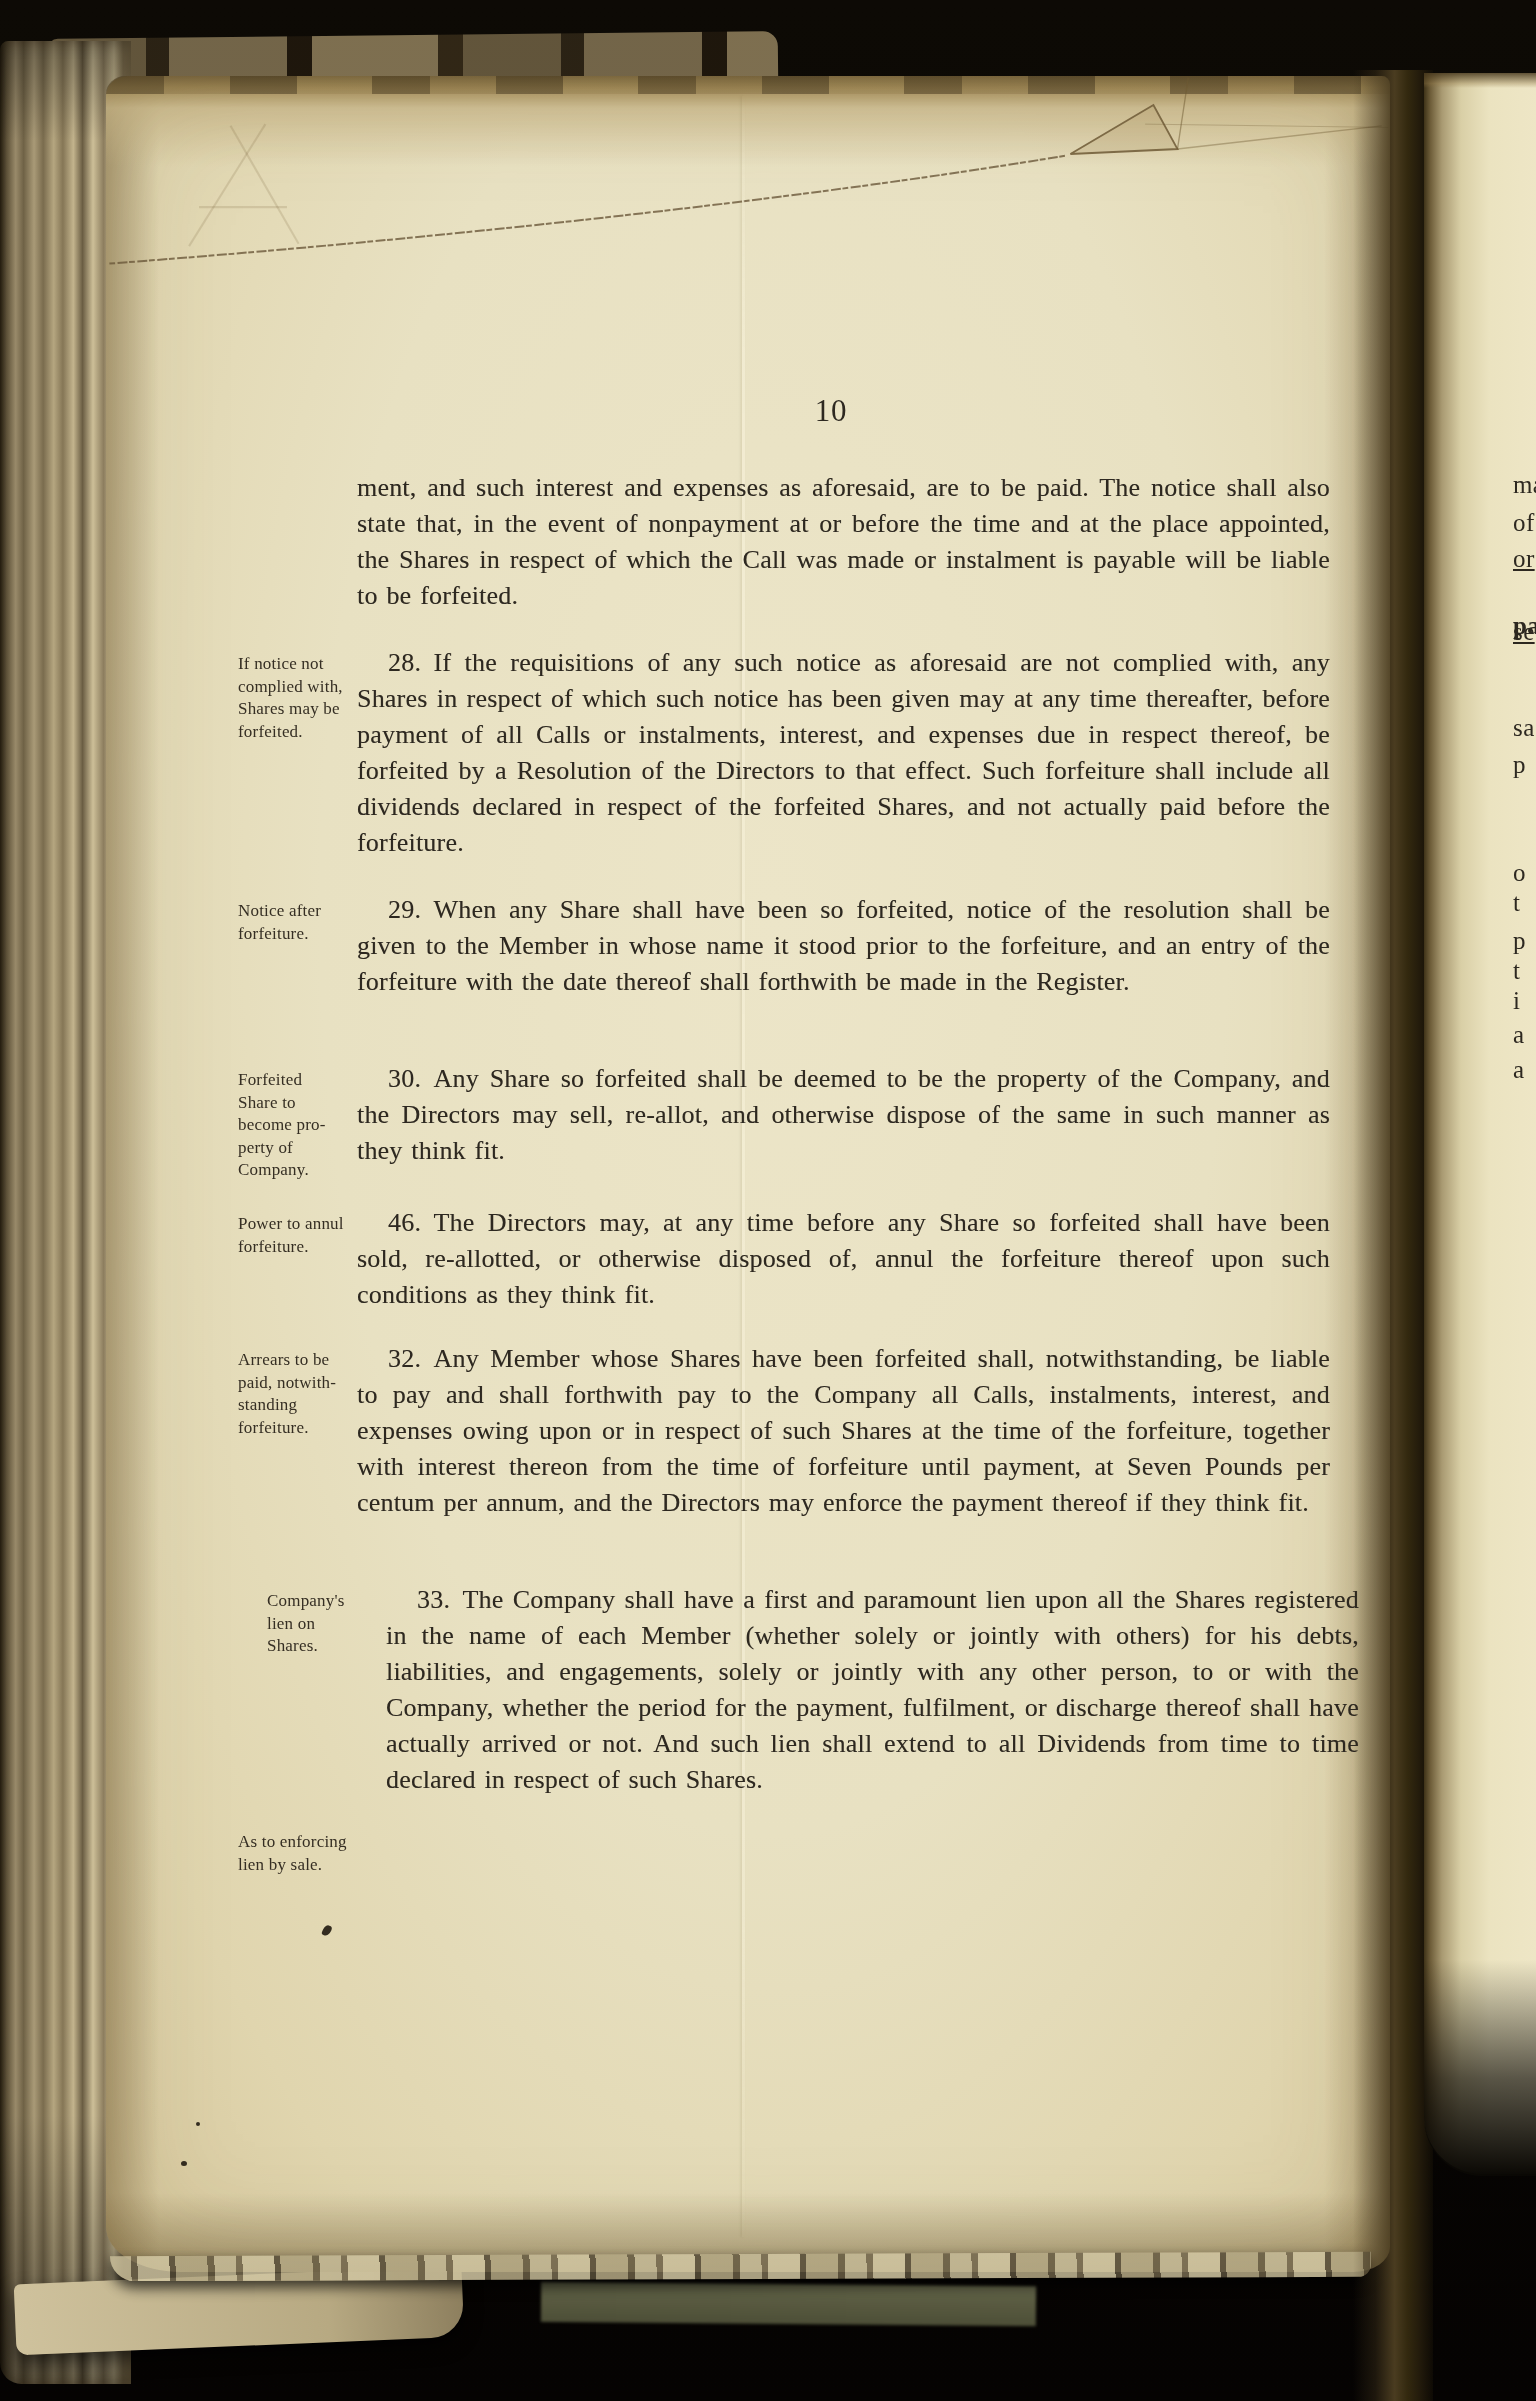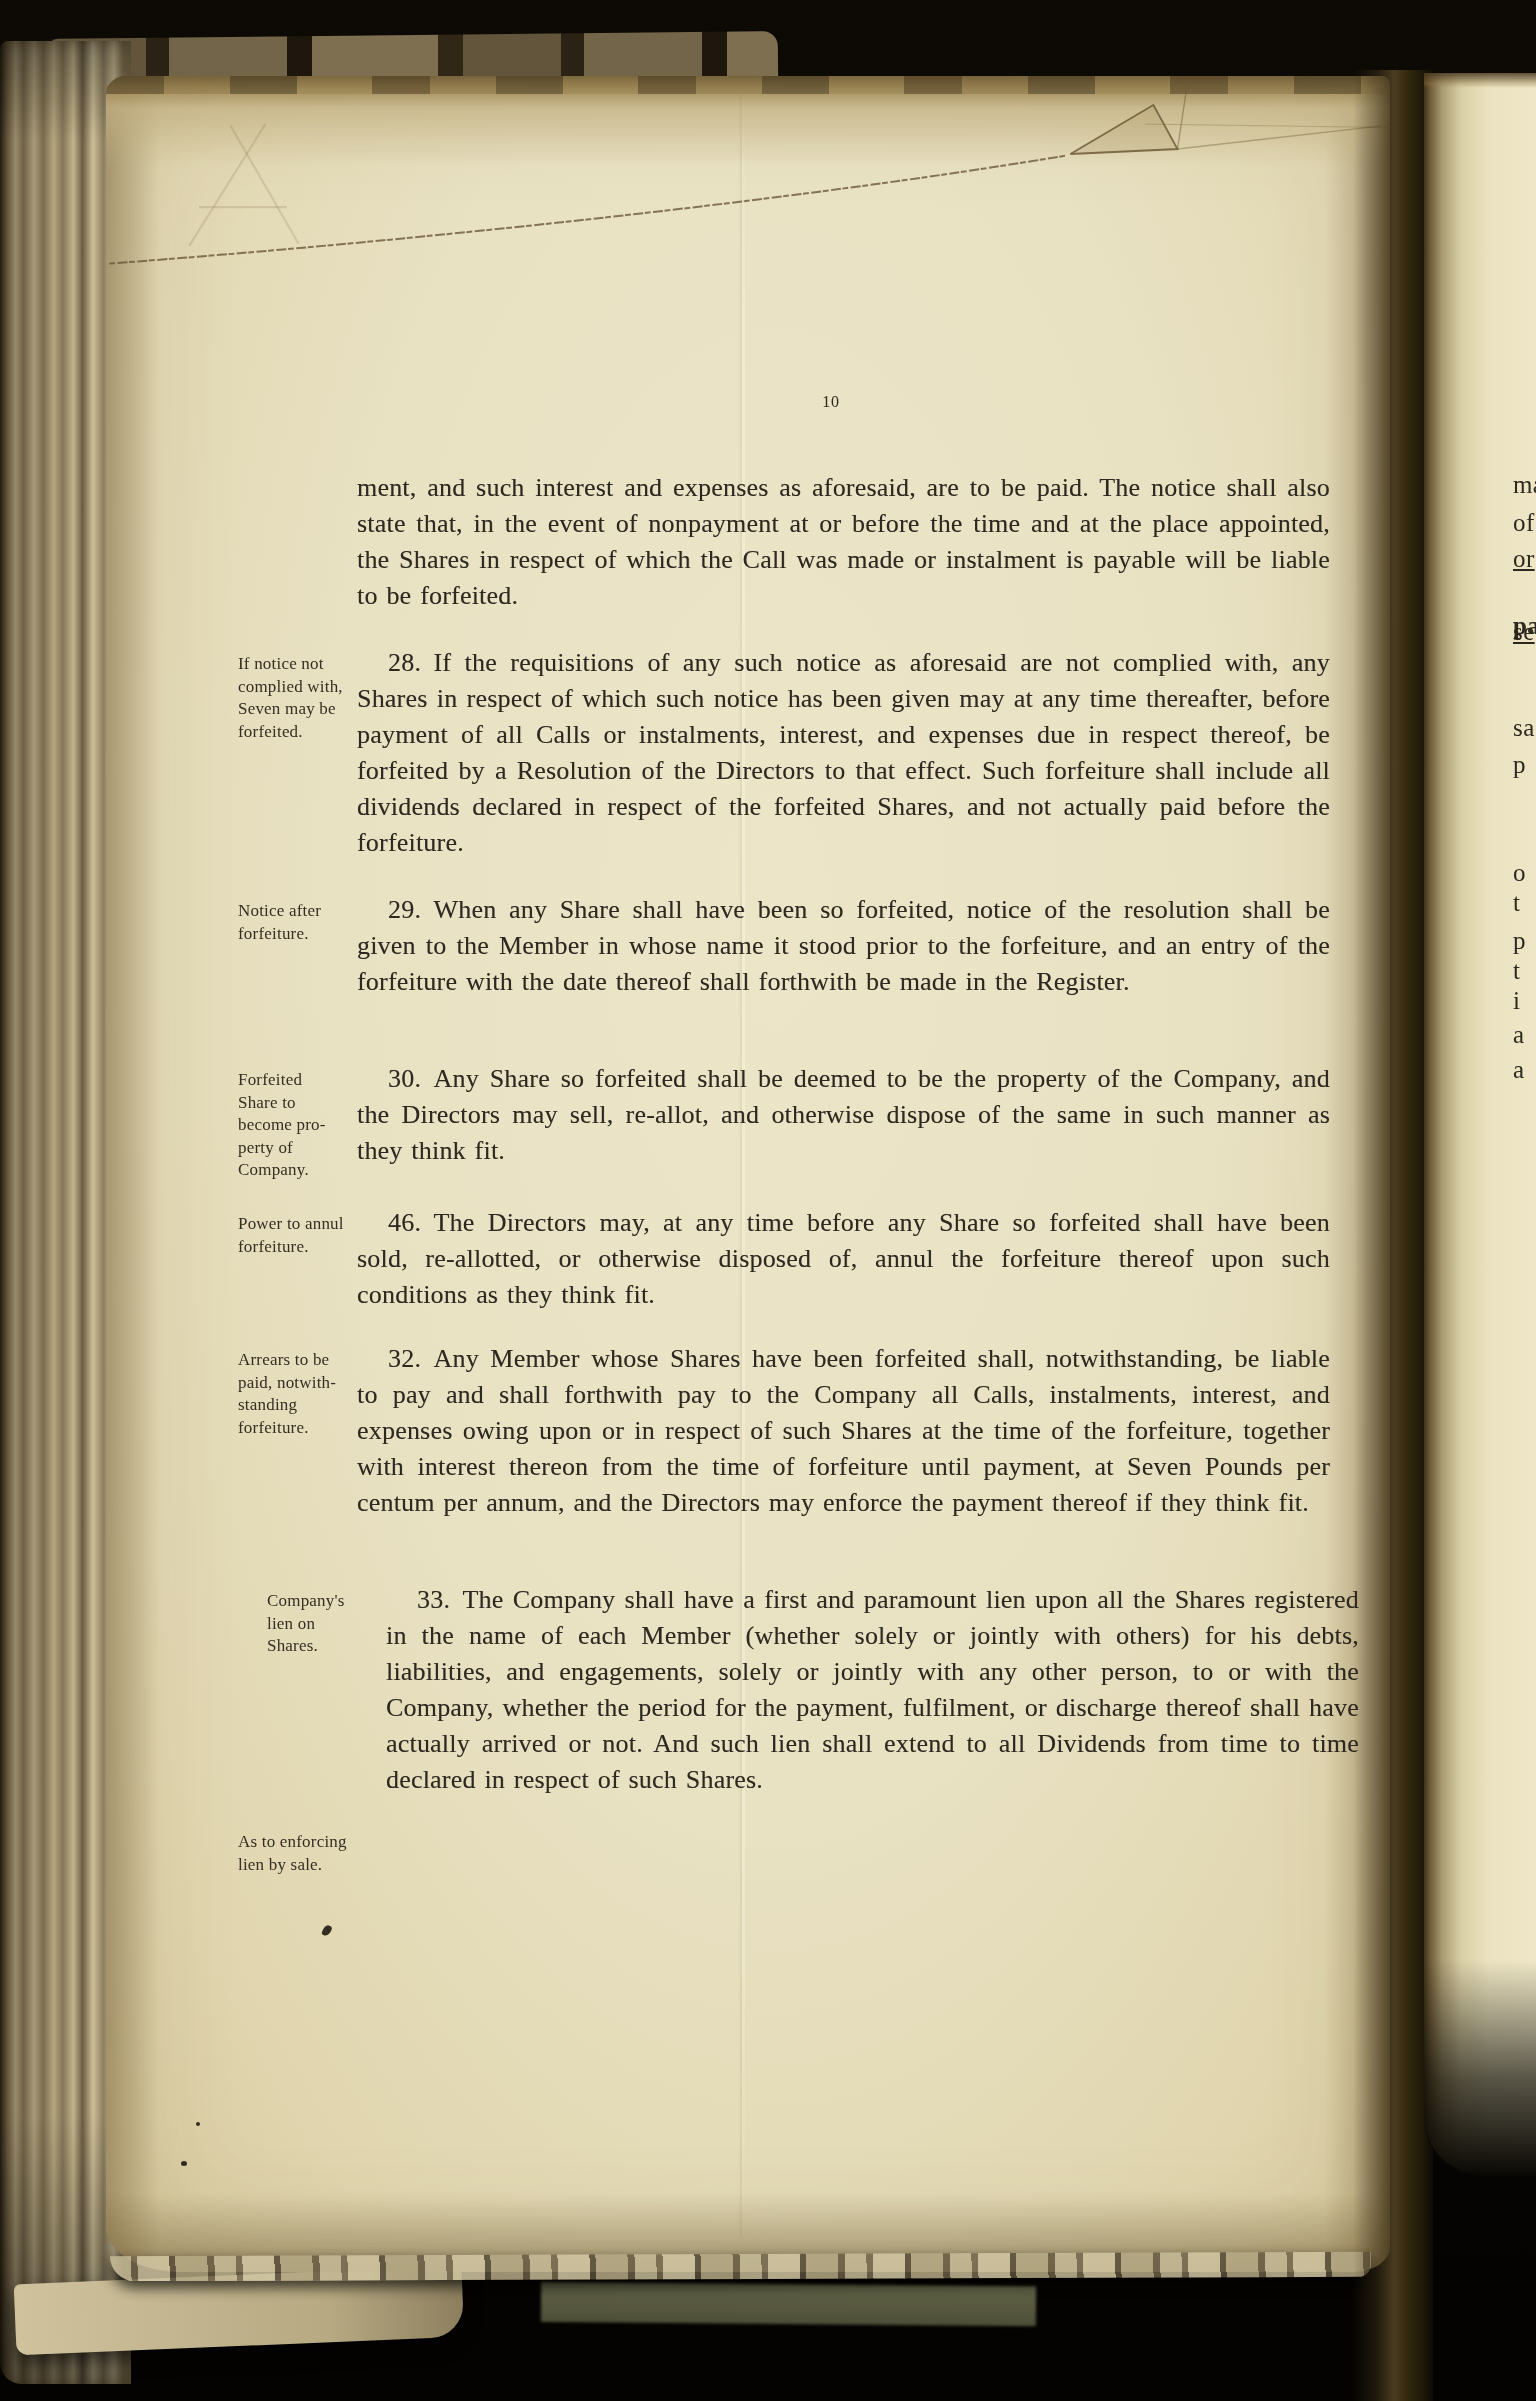--- a/index.html
+++ b/index.html
@@ -103,21 +103,21 @@
   }
   .right-sliver::after{ 
     content:""; position:absolute; left:0; bottom:-1.7px; width:100%; height:216px;
     background:linear-gradient(180deg, rgba(10,8,4,0), rgba(10,8,4,.65) 55%, #0a0804 100%);
     border-radius:0 0 0 58px;
   }
   .fragment{position:absolute; left:89px; font-size:25px; letter-spacing:0.4px;}
   
   .page-number{
     position:absolute; left:695px; top:317px; width:60px;
-    font-size:16px; text-align:center; letter-spacing:0.8px;
+    font-size:31px; text-align:center; letter-spacing:0.8px;
   }
   .article{position:absolute; left:132px; width:1092px;}
   .note{
     position:absolute; left:0; top:8.3px; width:126px;
     font-size:17px; line-height:22.4px; white-space:pre-line; color:#352e23;
     letter-spacing:0.2px;
   }
   .bodytext{
     margin:0 0 0 119px; width:973px;
     font-size:26px; line-height:36px; text-align:justify;
@@ -165,21 +165,21 @@
 
     <div class="page-number">10</div>
 
     <div class="article a0">
       <p class="bodytext">ment, and such interest and expenses as aforesaid, are to be paid.  The notice shall also state that, in the event of nonpayment at or before the time and at the place appointed, the Shares in respect of which the Call was made or instalment is payable will be liable to be forfeited.</p>
     </div>
 
     <div class="article a1">
       <div class="note">If notice not
 complied with,
-Seven may be
+Shares may be
 forfeited.</div>
       <p class="bodytext indent"><span class="num">28.</span><span>If the requisitions of any such notice as aforesaid are not complied with, any Shares in respect of which such notice has been given may at any time thereafter, before payment of all Calls or instalments, interest, and expenses due in respect thereof, be forfeited by a Resolution of the Directors to that effect.  Such forfeiture shall include all dividends declared in respect of the forfeited Shares, and not actually paid before the forfeiture.</span></p>
     </div>
 
     <div class="article a2">
       <div class="note">Notice after
 forfeiture.</div>
       <p class="bodytext indent"><span class="num">29.</span><span>When any Share shall have been so forfeited, notice of the resolution shall be given to the Member in whose name it stood prior to the forfeiture, and an entry of the forfeiture with the date thereof shall forthwith be made in the Register.</span></p>
     </div>
 

